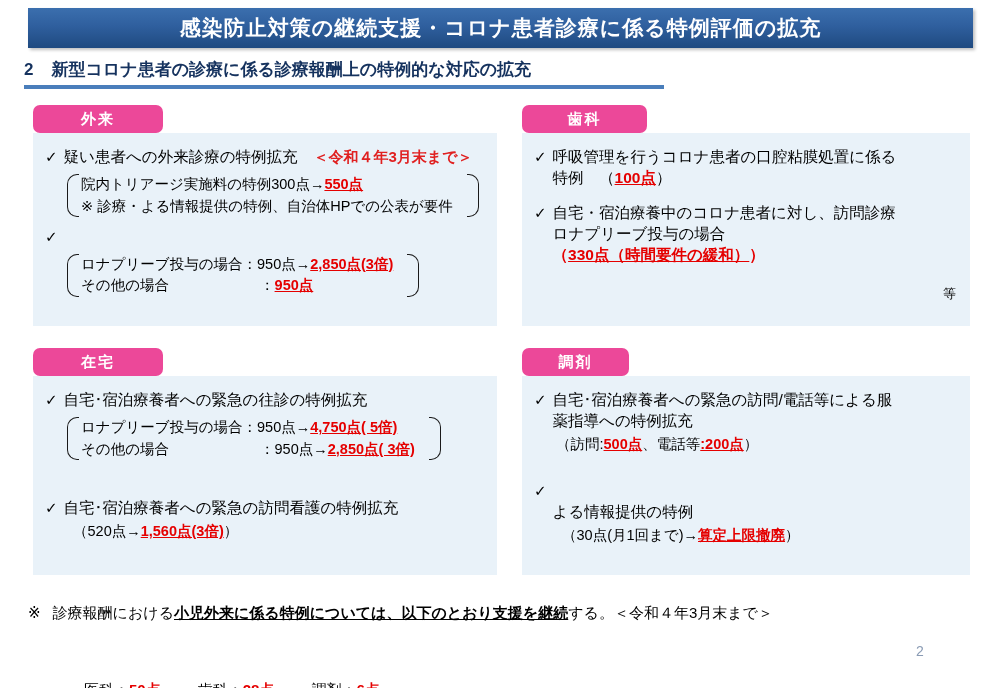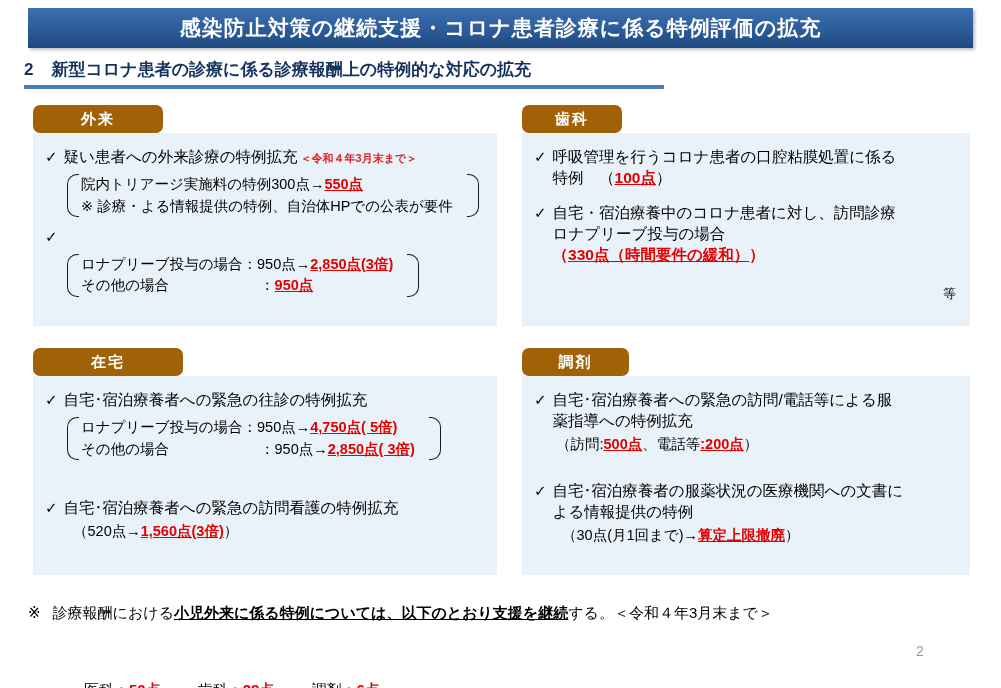--- a/index.html
+++ b/index.html
@@ -62,21 +62,21 @@
   }
 
   
   .panel {
     position: absolute;
     background: #e9f2f9;
   }
   .panel-tab {
     position: absolute;
     height: 28px;
-    background: #a16207;
+    background: #ec4899;
     border-radius: 7px;
     display: flex;
     align-items: center;
     justify-content: center;
     color: #ffffff;
     font-size: 15px;
     font-weight: bold;
     letter-spacing: 2px;
     z-index: 3;
   }
@@ -102,24 +102,24 @@
     font-size: 15px;
     line-height: 1.35;
     margin-right: 6px;
     font-weight: bold;
   }
   .bullet .btext {
     font-size: 15.5px;
     line-height: 1.35;
   }
   .note-small {
-    font-size: 11px;
+    font-size: 15px;
     color: #e02020;
     font-weight: bold;
-    margin-left: 3px;
+    margin-left: 16px;
     white-space: nowrap;
   }
 
   
   .red {
     color: #e50000;
     font-weight: bold;
   }
   .red-u {
     color: #e50000;
@@ -253,21 +253,21 @@
         <span>ロナプリーブ投与の場合：950点→</span><span class="red-u">2,850点(3倍)</span>
       </div>
       <div class="bracket-line">
         <span>その他の場合　　　　　　 ：</span><span class="red-u">950点</span>
       </div>
     </div>
 
   </div>
 </div>
 
-<div class="panel-tab" style="left:522px; top:105px; width:100px;">
+<div class="panel-tab" style="left:522px; top:105px; width:125px;">
   <span>歯科</span>
 </div>
 <div class="panel" style="left:522px; top:133px; width:448px; height:193px;">
   <div class="panel-body">
 
     <div class="bullet">
       <span class="check">✓</span>
       <span class="btext">
         <span>呼吸管理を行うコロナ患者の口腔粘膜処置に係る</span><br>
         <span>特例　（</span><span class="red-u">100点</span><span>）</span>
@@ -281,21 +281,21 @@
         <span>ロナプリーブ投与の場合</span><br>
         <span class="red">（</span><span class="red-u">330点（時間要件の緩和）</span><span class="red">）</span>
       </span>
     </div>
 
     <div class="tail-nado" style="top:152px;">等</div>
 
   </div>
 </div>
 
-<div class="panel-tab" style="left:33px; top:348px; width:150px;">
+<div class="panel-tab" style="left:33px; top:348px; width:130px;">
   <span>在宅</span>
 </div>
 <div class="panel" style="left:33px; top:376px; width:464px; height:199px;">
   <div class="panel-body">
 
     <div class="bullet">
       <span class="check">✓</span>
       <span class="btext">自宅･宿泊療養者への緊急の往診の特例拡充</span>
     </div>
 
@@ -332,21 +332,21 @@
         <span>薬指導への特例拡充</span>
       </span>
     </div>
     <div class="sub-line">
       <span>（訪問:</span><span class="red-u">500点</span><span>、電話等</span><span class="red-u">:200点</span><span>）</span>
     </div>
 
     <div class="bullet" style="margin-top:26px;">
       <span class="check">✓</span>
       <span class="btext">
-        <span>自宅･宿泊療養者の服薬状況の医療機関への文書に</span><br>
+        <br>
         <span>よる情報提供の特例</span>
       </span>
     </div>
     <div class="sub-line-2">
       <span>（30点(月1回まで)→</span><span class="red-u">算定上限撤廃</span><span>）</span>
     </div>
 
   </div>
 </div>
 

